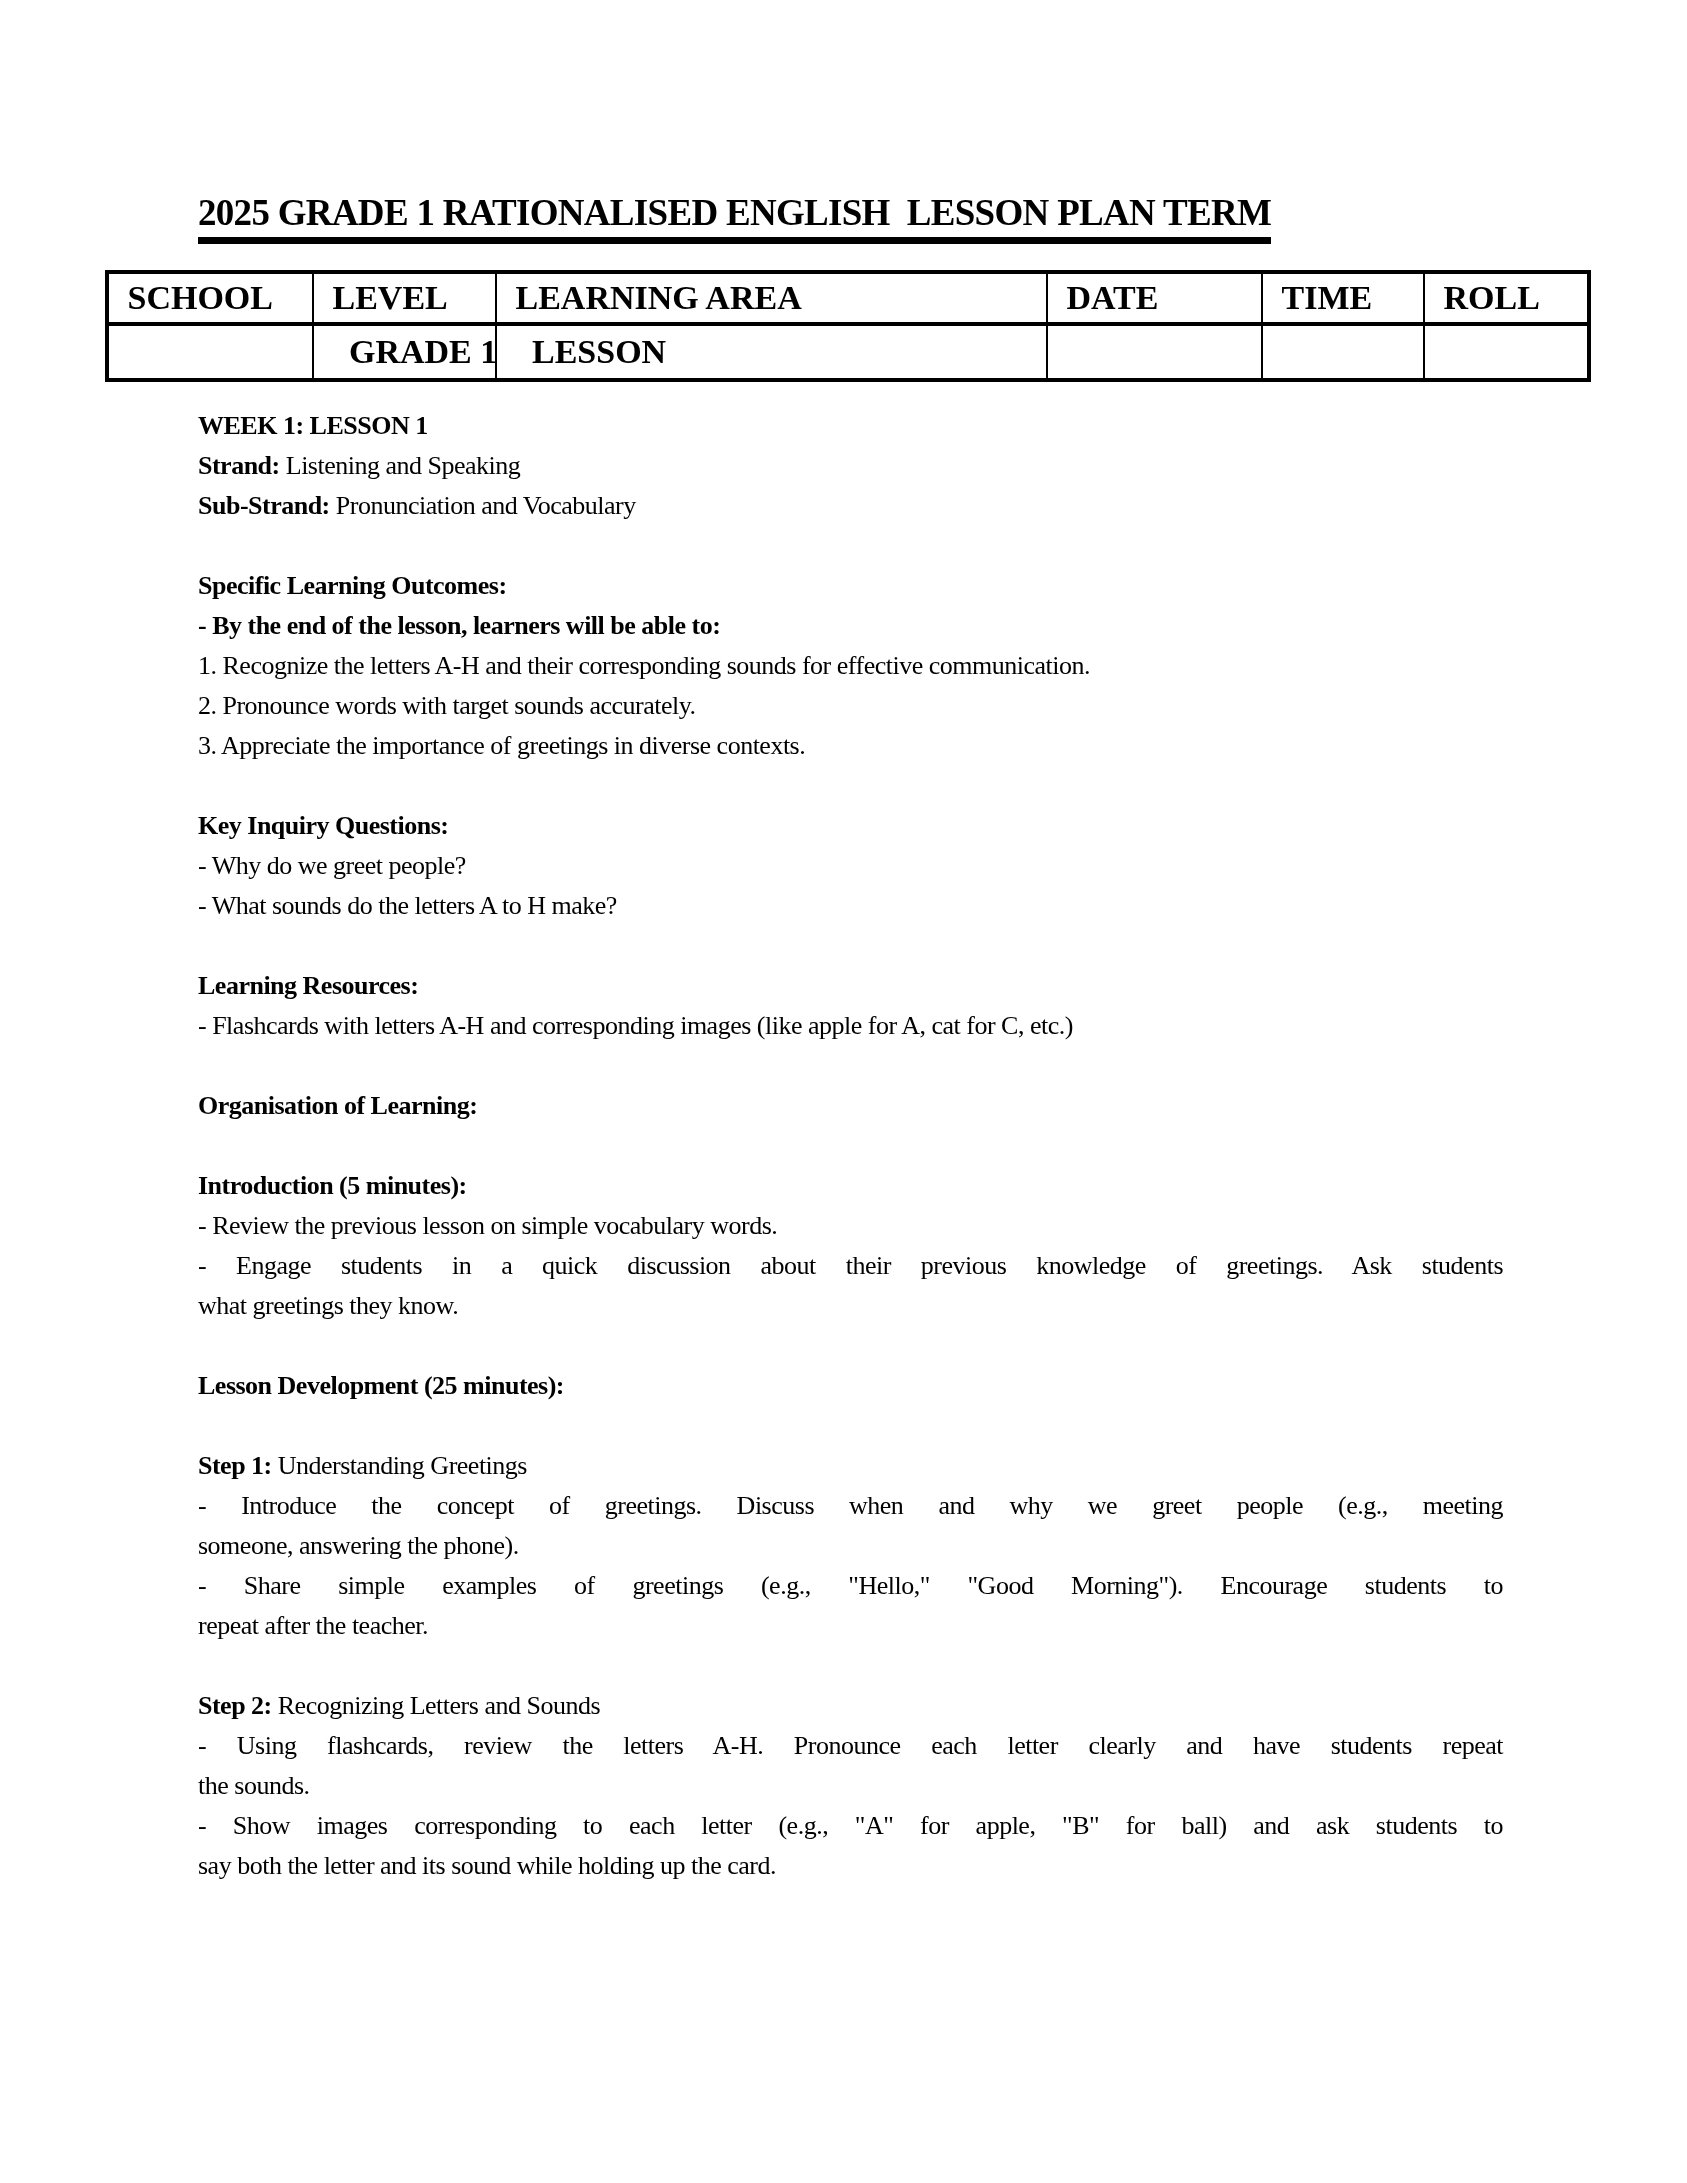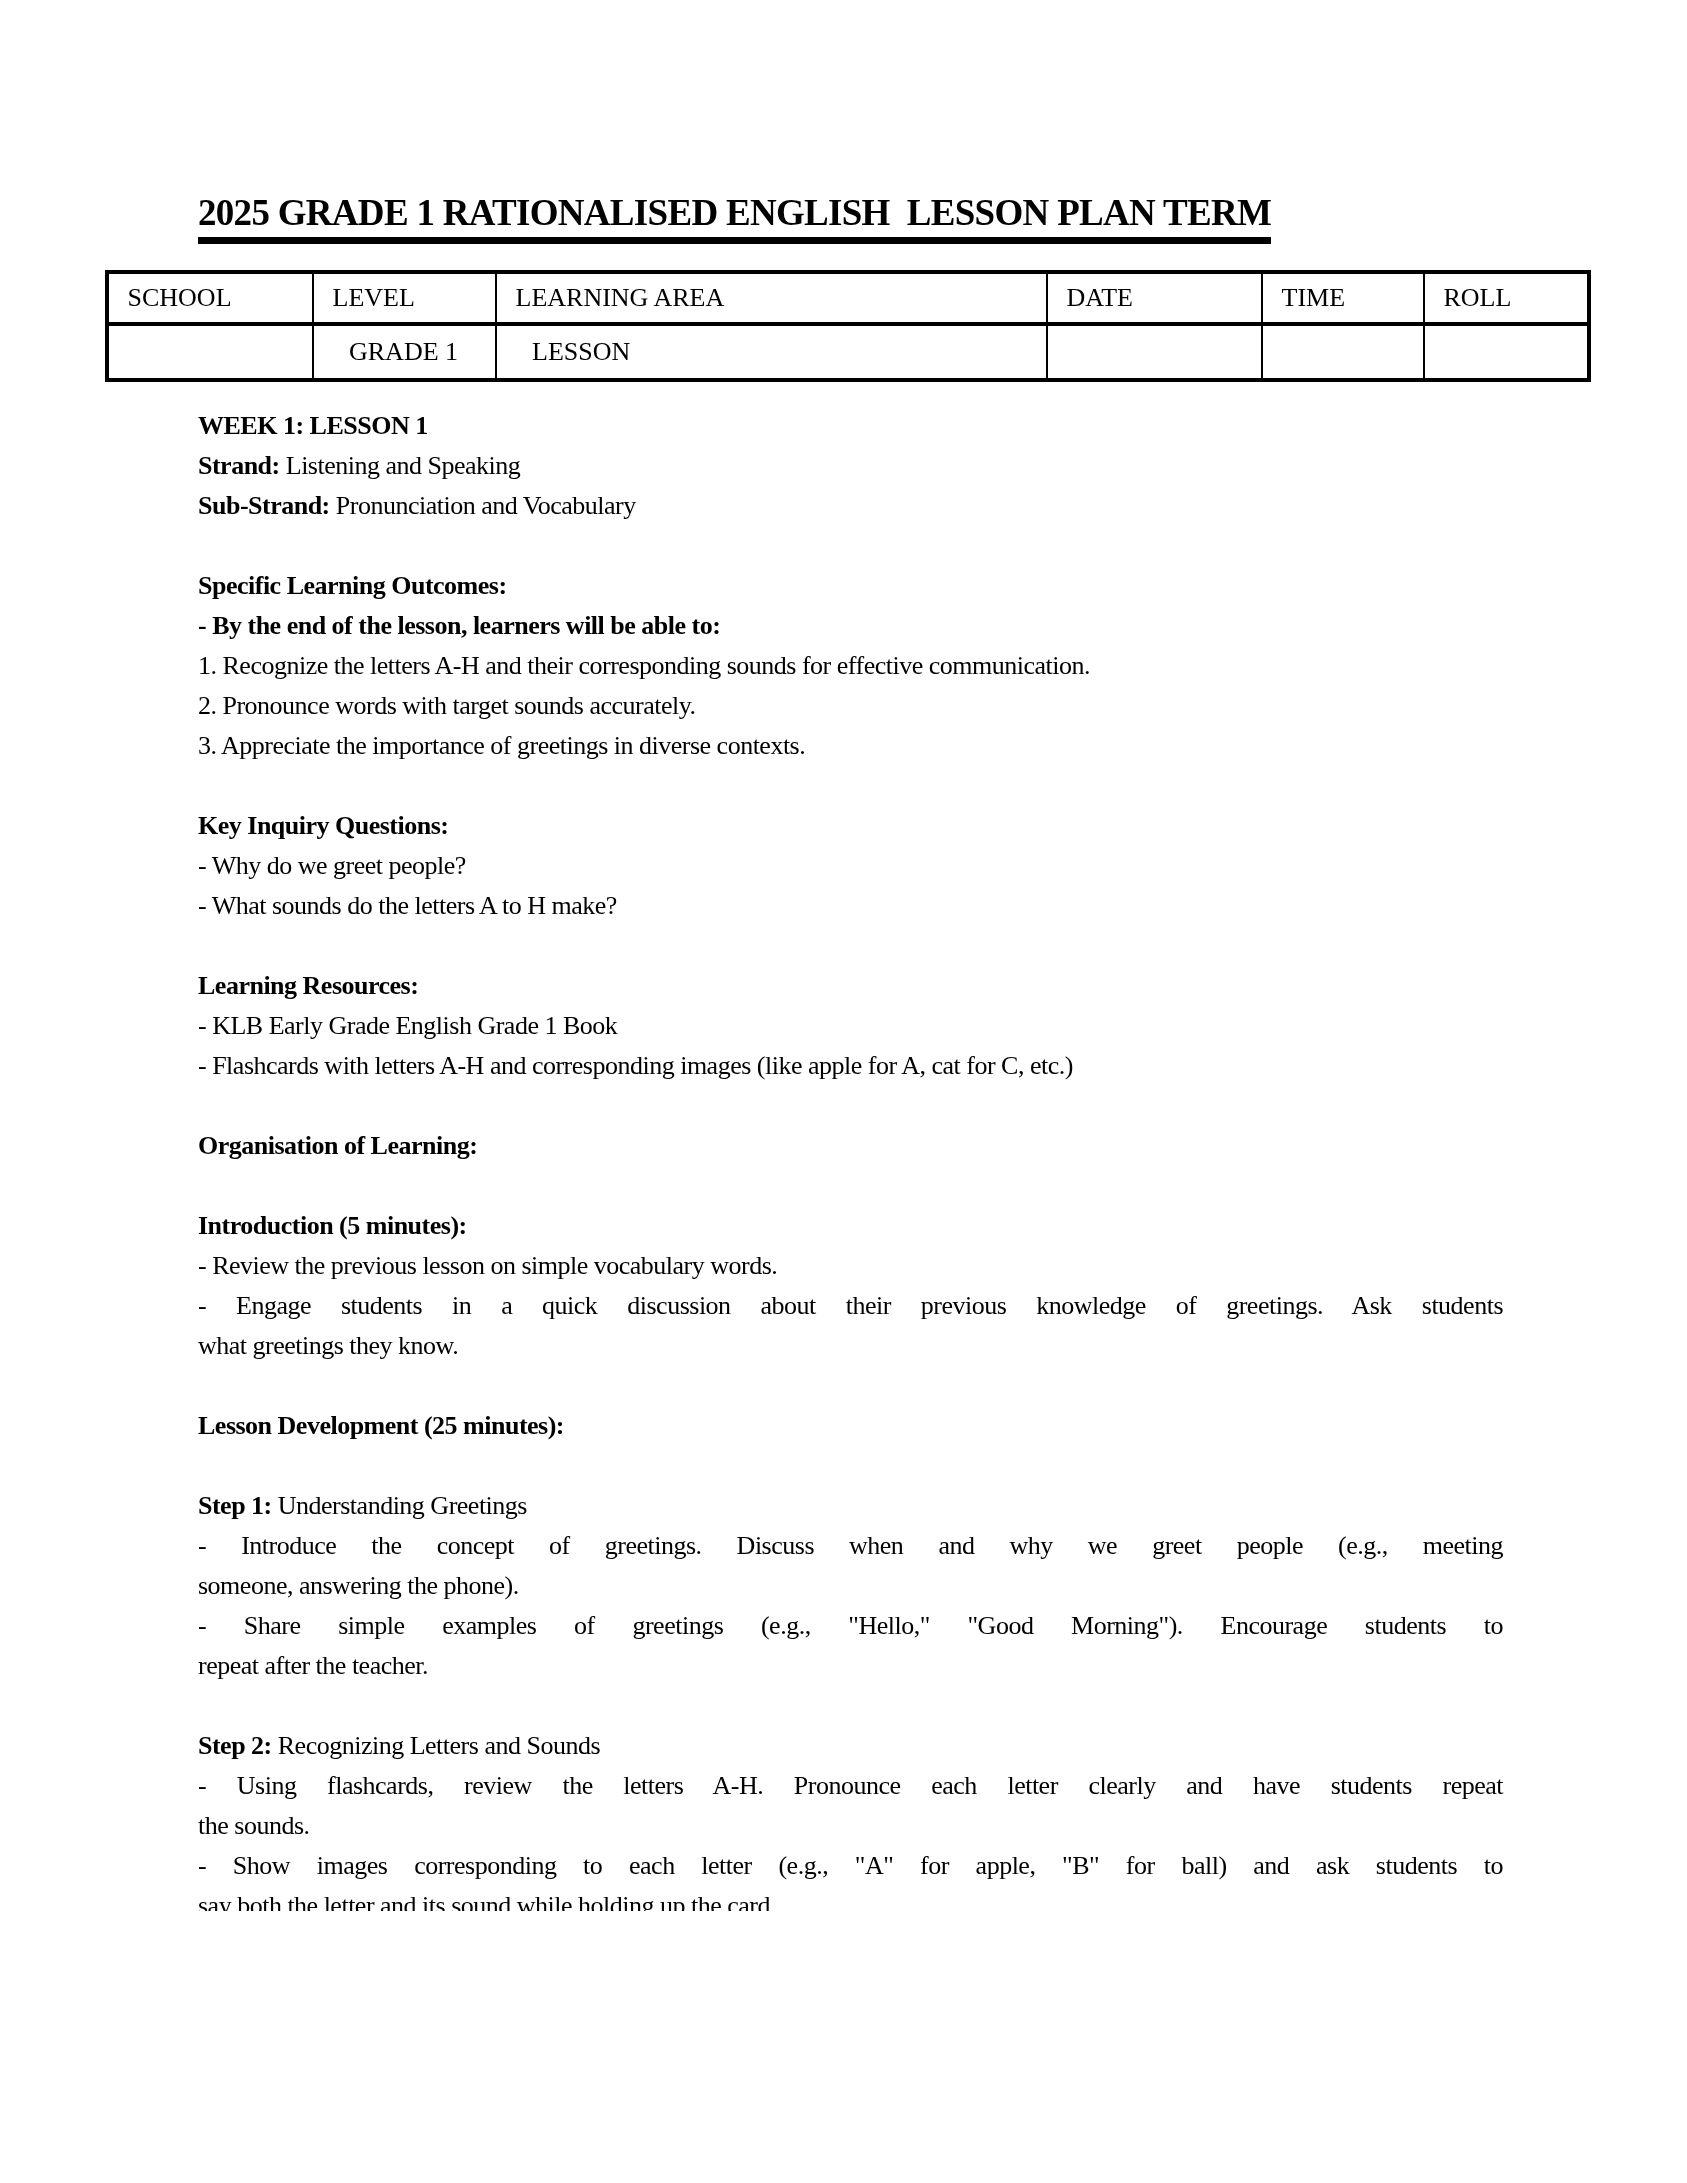--- a/index.html
+++ b/index.html
@@ -28,22 +28,22 @@
     position: absolute;
     left: 105px;
     top: 270px;
     width: 1482px;
     border-collapse: collapse;
     table-layout: fixed;
     border: 4.6px solid #000;
   }
   table.info td {
     border: 2.6px solid #000;
-    font-weight: normal;
-    font-size: 26px;
+    font-weight: bold;
+    font-size: 34px;
     padding: 0 6.6px 0 18.5px;
     vertical-align: middle;
     overflow: hidden;
     white-space: nowrap;
   }
   table.info tr.hdr td { height: 48px; border-bottom: 4.6px solid #000; }
   table.info tr.val td { height: 52px; padding-left: 35px; }
   .body-text {
     position: absolute;
     left: 198px;
@@ -109,21 +109,20 @@
       <div class="line"><span class="b">- By the end of the lesson, learners will be able to:</span></div>
       <div class="line"><span>1. Recognize the letters A-H and their corresponding sounds for effective communication.</span></div>
       <div class="line"><span>2. Pronounce words with target sounds accurately.</span></div>
       <div class="line"><span>3. Appreciate the importance of greetings in diverse contexts.</span></div>
       <div class="line"></div>
       <div class="line"><span class="b">Key Inquiry Questions:</span></div>
       <div class="line"><span>- Why do we greet people?</span></div>
       <div class="line"><span>- What sounds do the letters A to H make?</span></div>
       <div class="line"></div>
       <div class="line"><span class="b">Learning Resources:</span></div>
-      <div class="line"><span>- KLB Early Grade English Grade 1 Book</span></div>
       <div class="line"><span>- Flashcards with letters A-H and corresponding images (like apple for A, cat for C, etc.)</span></div>
       <div class="line"></div>
       <div class="line"><span class="b">Organisation of Learning:</span></div>
       <div class="line"></div>
       <div class="line"><span class="b">Introduction (5 minutes):</span></div>
       <div class="line"><span>- Review the previous lesson on simple vocabulary words.</span></div>
       <div class="line justify"><span>- Engage students in a quick discussion about their previous knowledge of greetings. Ask students</span></div>
       <div class="line"><span>what greetings they know.</span></div>
       <div class="line"></div>
       <div class="line"><span class="b">Lesson Development (25 minutes):</span></div>

